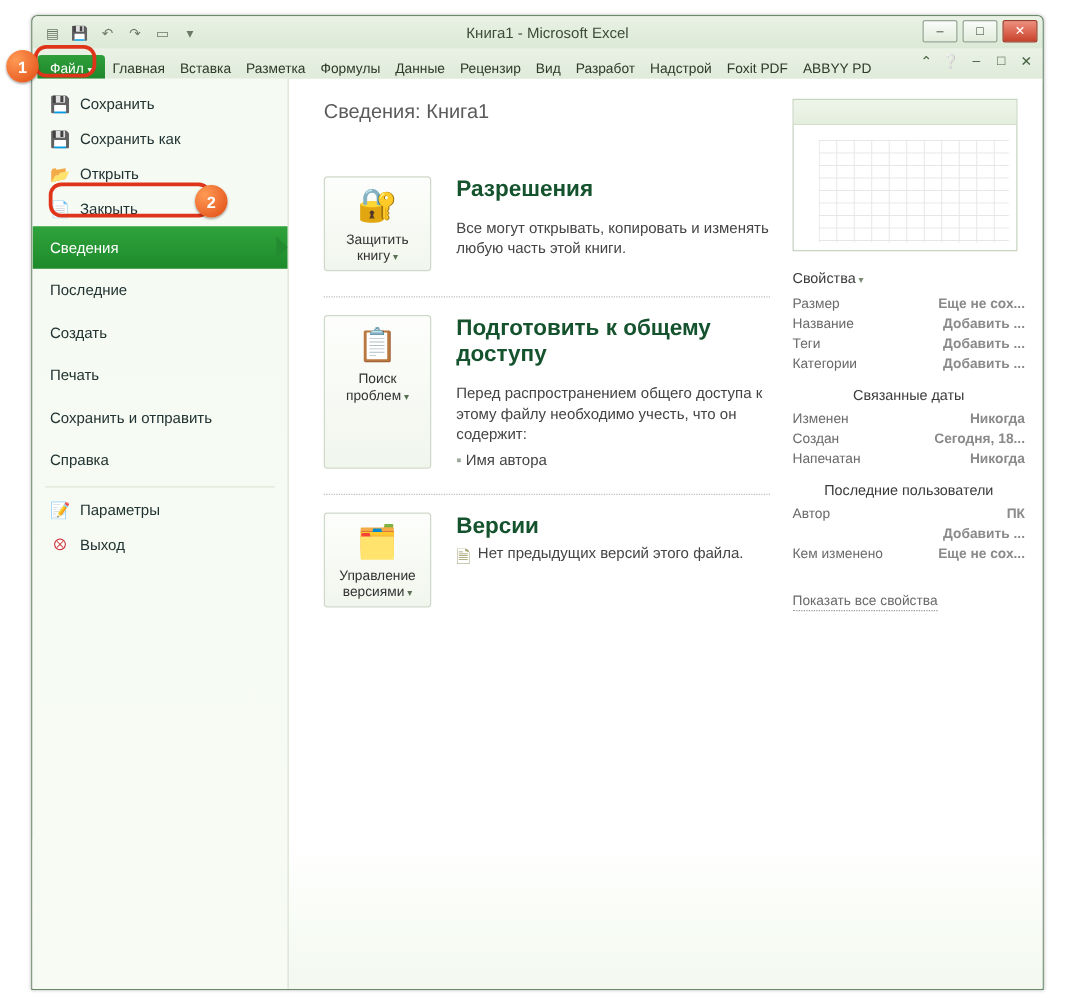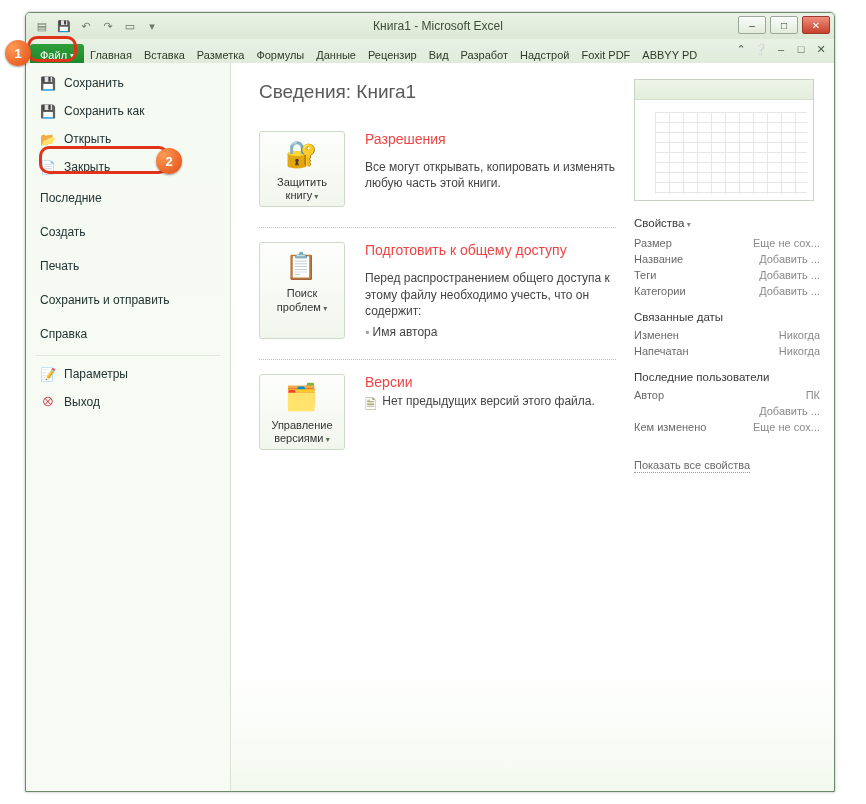--- a/index.html
+++ b/index.html
@@ -37,45 +37,45 @@
 .li { display:flex; align-items:center; gap:8px; padding:6px 14px; font-size:12px; color:#233; cursor:default;}
 .li .ic { width:16px; height:16px; display:flex; align-items:center; justify-content:center; font-size:13px;}
 .li.sep { height:1px; background:#e0e8da; margin:4px 10px; padding:0;}
 .li.selected { background:linear-gradient(#2fa33c,#1e8a2b); color:#fff; position:relative;}
 .li.selected:after { content:""; position:absolute; right:-9px; top:50%; margin-top:-9px; border:9px solid transparent; border-left-color:#238c30;}
 .li.tall { padding:10px 14px;}
 .li.nolabelicon { padding-left:14px;}
 .li .lbl { flex:1;}
 
 .mainpane { flex:1; padding:18px 18px 0 28px; position:relative; overflow:hidden; z-index:1;}
-.page-title { font-size:19px; color:#5a5a5a; margin-bottom:14px; font-weight:normal;}
+.page-title { font-size:16px; color:#5a5a5a; margin-bottom:28px; font-weight:normal;}
 .section { display:flex; gap:20px; padding:14px 0 20px 0; border-bottom:1px dotted #bfbfbf;}
 .section:last-of-type{border-bottom:none;}
 .bigbtn { width:86px; display:flex; flex-direction:column; align-items:center; gap:4px; padding:6px 4px 4px; border:1px solid #cfd9c9; background:linear-gradient(#fdfefc,#f1f6ed); border-radius:3px; font-size:11px; color:#333; text-align:center; line-height:1.2;}
 .bigbtn .bic { width:34px; height:34px; display:flex; align-items:center; justify-content:center; font-size:26px;}
 .bigbtn .cap:after{content:" ▾"; font-size:8px; color:#5a6f53;}
 .sectext { flex:1; font-size:12px; color:#444;}
-.sectext h3 { font-size:14px; font-weight:normal; color:#ef4444; margin-bottom:4px;}
+.sectext h3 { font-size:18px; font-weight:bold; color:#14532d; margin-bottom:4px;}
 .sectext p { line-height:1.35;margin-top:12px;}
 .sectext ul { list-style:none; margin-top:6px;}
 .sectext ul li:before{content:"▪ "; color:#9aa79a;}
 .verline { display:flex; align-items:flex-start; gap:6px;}
 .verline .vic{ font-size:14px; color:#9a9a66;}
 
 .rightpane { width:200px; padding:16px 14px 12px 0; font-size:11px; color:#555; position:relative; z-index:1;}
 .thumb { width:180px; height:122px; background:#fff; border:1px solid #c8d4c2; margin-bottom:16px; position:relative;}
 .thumb .trib { height:20px; background:linear-gradient(#eef5ea,#e3eedd); border-bottom:1px solid #d2ddcc;}
 .thumb .tgrid { position:absolute; top:32px; left:20px; right:6px; bottom:6px;
   background-image: linear-gradient(#e6e6e6 1px, transparent 1px), linear-gradient(90deg,#e6e6e6 1px, transparent 1px);
   background-size: 14px 10px;}
 .rh { color:#3a3a3a; margin:4px 0 6px; font-size:11.5px;}
 .rh:after{content:" ▾"; font-size:8px; color:#7a8a72;}
 .prow { display:flex; justify-content:space-between; padding:2px 0; color:#6a6a6a;}
-.prow .pv { color:#8a8a8a; max-width:92px; white-space:nowrap; overflow:hidden; text-overflow:ellipsis;}
-.rdivhead { color:#3a3a3a; margin:12px 0 4px; font-size:11.5px;}
+.prow .pv { color:#8a8a8a; max-width:92px; white-space:nowrap; overflow:hidden; text-overflow:ellipsis;font-weight:bold;}
+.rdivhead { color:#3a3a3a; margin:12px 0 4px; font-size:11.5px;text-align:center;}
 .showall { margin-top:24px; color:#6a6a6a; border-bottom:1px dotted #9a9a9a; display:inline-block; padding-bottom:1px;}
 </style>
 </head>
 <body>
 
 <div class="marker" style="left:5px; top:40px;">1</div>
 <div class="ring" style="left:27px; top:36px; width:50px; height:26px;"></div>
 <div class="ring" style="left:39px; top:146px; width:130px; height:28px;"></div>
 <div class="marker" style="left:156px; top:148px;">2</div>
 
@@ -134,20 +134,23 @@
         </div>
       <div class="li">
           <span class="ic">📂</span>
           <span class="lbl">Открыть</span>
         </div>
       <div class="li">
           <span class="ic">📄</span>
           <span class="lbl">Закрыть</span>
         </div>
 
+      <div class="li selected tall nolabelicon">
+          <span class="lbl">Сведения</span>
+        </div>
       <div class="li tall nolabelicon">
           <span class="lbl">Последние</span>
         </div>
       <div class="li tall nolabelicon">
           <span class="lbl">Создать</span>
         </div>
       <div class="li tall nolabelicon">
           <span class="lbl">Печать</span>
         </div>
       <div class="li tall nolabelicon">
@@ -232,20 +235,24 @@
           <span>Категории</span>
           <span class="pv">Добавить ...</span>
         </div>
 
       <div class="rdivhead">Связанные даты</div>
       <div class="prow">
           <span>Изменен</span>
           <span class="pv">Никогда</span>
         </div>
       <div class="prow">
+          <span>Создан</span>
+          <span class="pv">Сегодня, 18...</span>
+        </div>
+      <div class="prow">
           <span>Напечатан</span>
           <span class="pv">Никогда</span>
         </div>
 
       <div class="rdivhead">Последние пользователи</div>
       <div class="prow">
           <span>Автор</span>
           <span class="pv">ПК</span>
         </div>
       <div class="prow">

